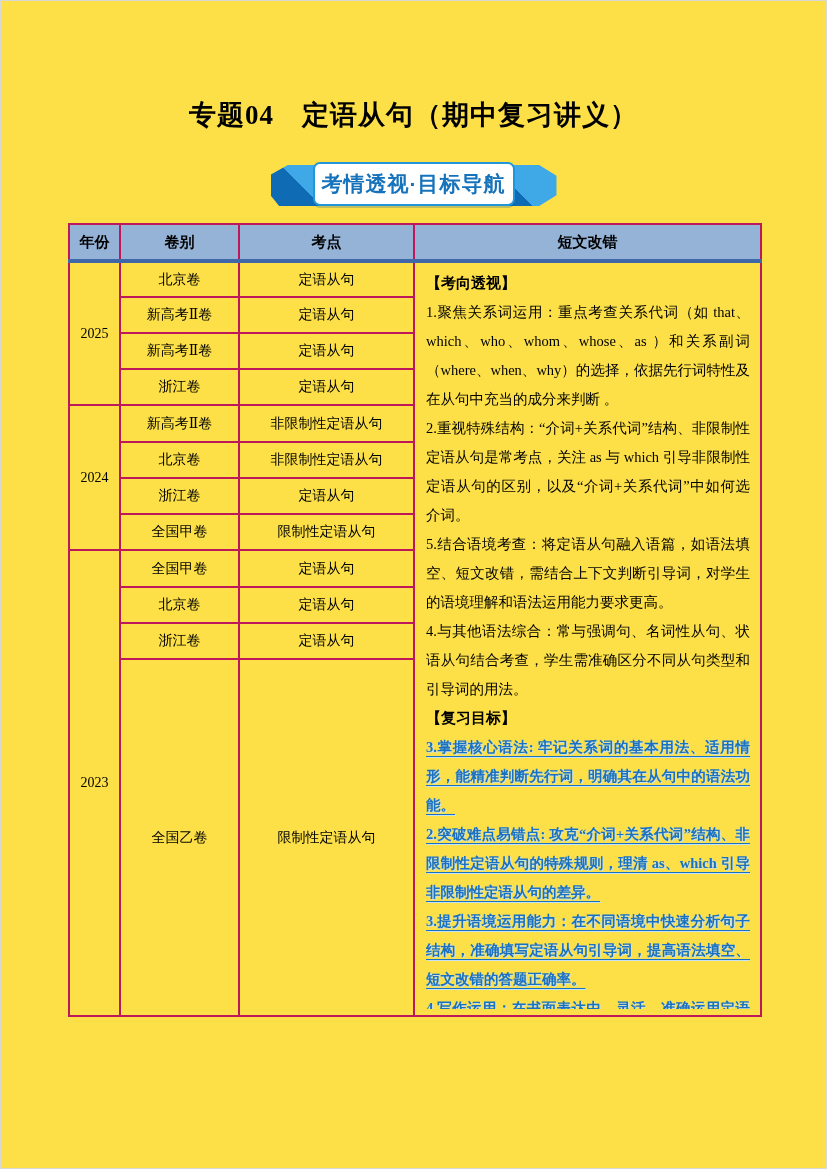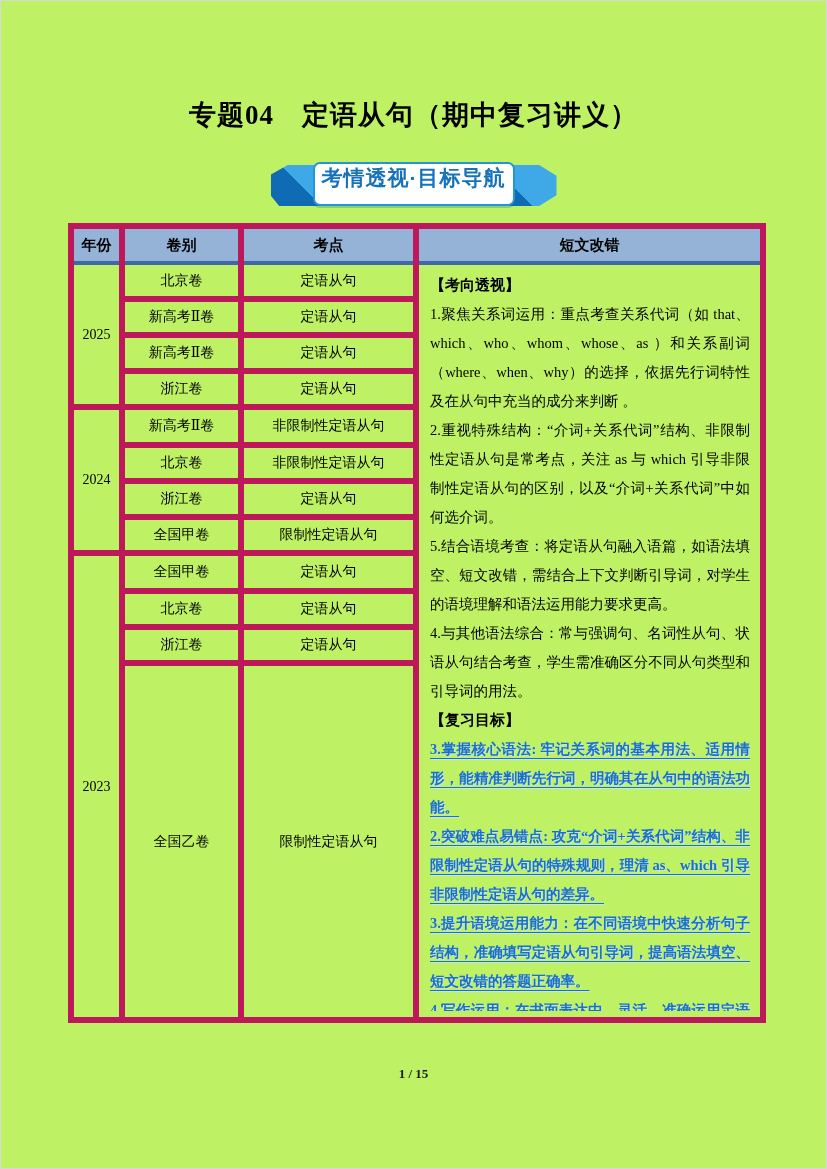--- a/index.html
+++ b/index.html
@@ -4,21 +4,21 @@
 <style>
   * { margin: 0; padding: 0; box-sizing: border-box; }
   html, body { background: #ffffff; }
   body {
     width: 827px; height: 1169px;
     font-family: "Liberation Serif", "DejaVu Serif", serif;
     position: relative;
   }
   .page {
     position: absolute; inset: 0;
-    background: #bef264;
+    background: #fde047;
     border: 1px solid #d8d8d8;
     overflow: hidden;
   }
 
   
   .title {
     margin-top: 96px;
     text-align: center;
     font-size: 27px;
     font-weight: bold;
@@ -45,21 +45,21 @@
   .cap-right {
     right: 0;
     background: linear-gradient(45deg, #0f6cb4 42%, #3fa9e8 42%);
     clip-path: polygon(0 0, 76% 0, 100% 26%, 100% 74%, 76% 100%, 0 100%, 22% 50%);
   }
   .pill {
     position: absolute; left: 42px; right: 42px; top: 0; height: 44px;
     background: #ffffff;
     border: 2px solid #2196d8;
     border-radius: 7px;
-    display: flex; align-items: flex-start; justify-content: center;
+    display: flex; align-items: center; justify-content: center;
     box-shadow: 0 2px 0 rgba(15, 90, 150, 0.25);
     z-index: 2;
   }
   .pill span {
     font-family: "Liberation Sans", "DejaVu Sans", sans-serif;
     font-weight: bold;
     font-size: 21px;
     color: #1673bb;
     letter-spacing: 1px;
     white-space: nowrap;
@@ -67,21 +67,21 @@
 
   
   table.exam {
     margin: 14px 0 0 67px;
     width: 692px;
     table-layout: fixed;
     border-collapse: collapse;
     border: 2px solid #222;
   }
   table.exam th, table.exam td {
-    border: 6px solid #be185d;
+    border: 2px solid #be185d;
     font-size: 14px;
     color: #000;
     text-align: center;
     vertical-align: middle;
   }
   table.exam thead tr { height: 37px; }
   table.exam thead th {
     background: #95b3d7;
     border-bottom: 4px solid #4068a8;
     font-weight: bold;
@@ -220,15 +220,14 @@
         <td>浙江卷</td>
         <td>定语从句</td>
       </tr>
       <tr class="tall">
         <td>全国乙卷</td>
         <td>限制性定语从句</td>
       </tr>
     </tbody>
   </table>
 
-  <div class="pagenum">1 / 15</div>
 
 </div>
 
 </body></html>

